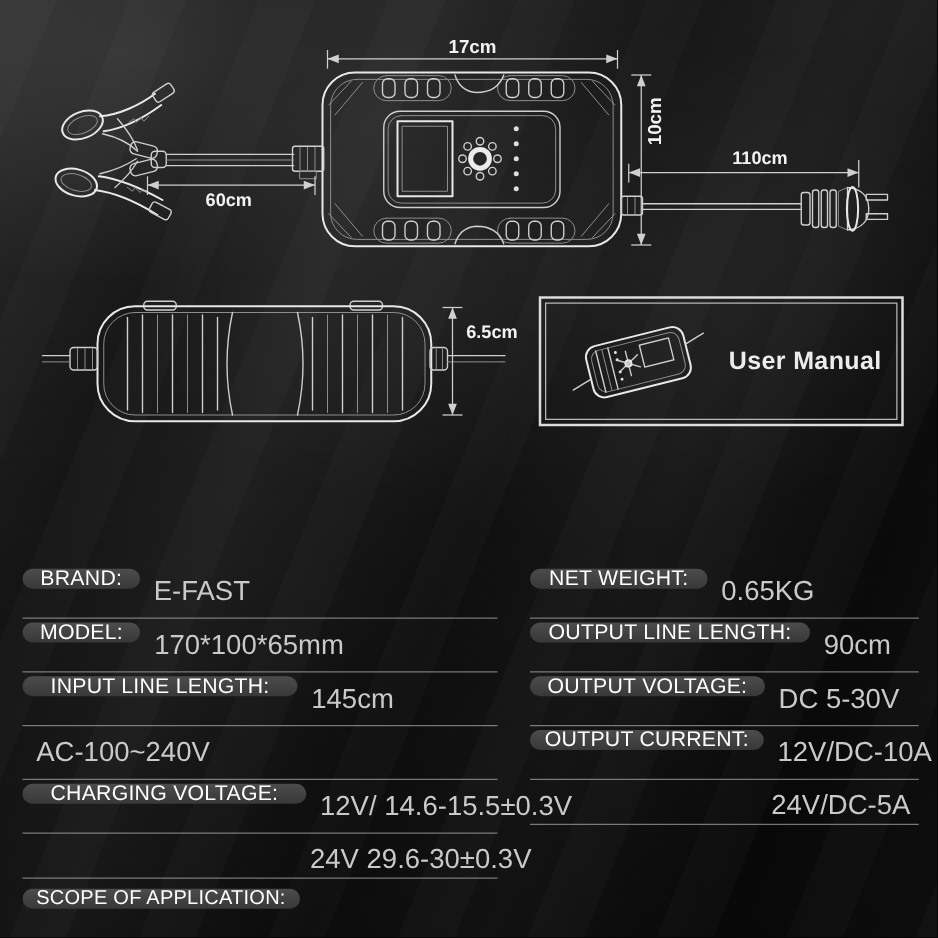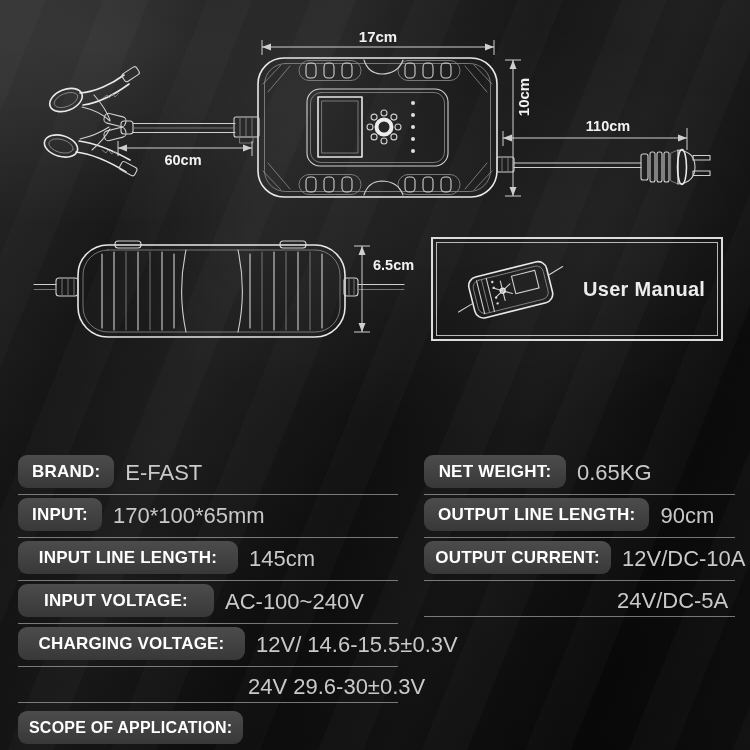--- a/index.html
+++ b/index.html
@@ -40,23 +40,23 @@
 
   .spec{position:absolute;left:0;top:452px;width:750px;z-index:2}
   .cols{display:flex;gap:26px;padding:0 15px 0 18px}
   .col-left{width:380px;flex:none}
   .col-right{flex:1;min-width:0}
   .srow{height:43px;box-sizing:border-box;border-bottom:1px solid rgba(205,205,205,.55);
         display:flex;align-items:flex-start;overflow:visible;white-space:nowrap}
   .srow.cont{height:36px}
   .pill{
     display:inline-flex;justify-content:center;align-items:center;box-sizing:border-box;
-    margin-top:3px;padding:4px 14px;border-radius:9px;height:33px;
+    margin-top:3px;padding:4px 14px;border-radius:9px;height:16px;
     background:linear-gradient(180deg,#4c4c4c,#383838);
-    color:#fff;font-size:17px;font-weight:bold;letter-spacing:.2px;white-space:pre;
+    color:#fff;font-size:17px;font-weight:normal;letter-spacing:.2px;white-space:pre;
   }
   .val{margin:8px 0 0 11px;font-size:22px;color:#c9c9c9;white-space:pre}
   .cont .val{margin:7px 0 0 0}
   .cont-left{padding-left:230px}
   .cont-right{padding-left:193px}
   .w-brand{min-width:94px}.w-size{min-width:84px}.w-ill{min-width:220px}.w-iv{min-width:196px}.w-cv{min-width:227px}
   .w-pm{min-width:176px}.w-nw{min-width:142px}.w-oll{min-width:224px}.w-ov{min-width:187px}.w-oc{min-width:187px}
   .footer-row{margin:0 15px 0 18px;height:47px;display:flex;align-items:flex-start;overflow:hidden;white-space:nowrap}
   .footer-row .pill{margin-top:8px;font-size:16px;padding:4px 11px}
   .footer-row .val{margin:13px 0 0 8px;font-size:15.5px;letter-spacing:-.2px}
@@ -287,47 +287,50 @@
   </div>
 
   <div class="spec">
     <div class="cols">
       <div class="col-left">
         <div class="srow">
           <span class="pill w-brand">BRAND:</span>
           <span class="val">E-FAST</span>
         </div>
         <div class="srow">
-          <span class="pill w-size">INPUT:</span>
+          <span class="pill w-size">MODEL:</span>
           <span class="val">170*100*65mm</span>
         </div>
         <div class="srow">
           <span class="pill w-ill">INPUT LINE LENGTH:</span>
           <span class="val">145cm</span>
         </div>
         <div class="srow">
-          <span class="pill w-iv">INPUT VOLTAGE:</span>
           <span class="val">AC-100~240V</span>
         </div>
         <div class="srow">
           <span class="pill w-cv">CHARGING VOLTAGE:</span>
           <span class="val">12V/ 14.6-15.5±0.3V</span>
         </div>
         <div class="srow cont cont-left">
           <span class="val">24V 29.6-30±0.3V</span>
         </div>
       </div>
       <div class="col-right">
         <div class="srow">
           <span class="pill w-nw">NET WEIGHT:</span>
           <span class="val">0.65KG</span>
         </div>
         <div class="srow">
           <span class="pill w-oll">OUTPUT LINE LENGTH:</span>
           <span class="val">90cm</span>
+        </div>
+        <div class="srow">
+          <span class="pill w-ov">OUTPUT VOLTAGE:</span>
+          <span class="val">DC 5-30V</span>
         </div>
         <div class="srow">
           <span class="pill w-oc">OUTPUT CURRENT:</span>
           <span class="val">12V/DC-10A</span>
         </div>
         <div class="srow cont cont-right">
           <span class="val">24V/DC-5A</span>
         </div>
       </div>
     </div>

